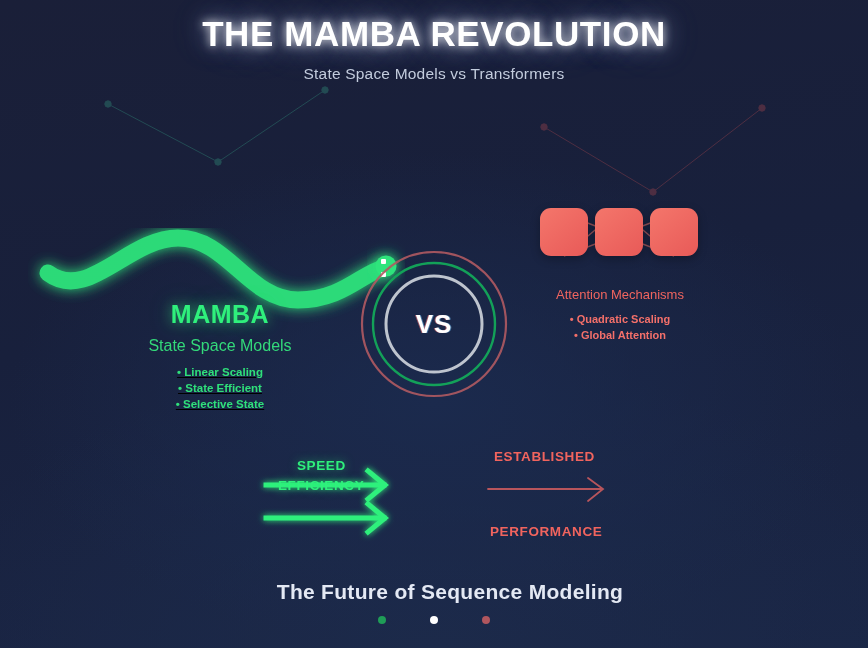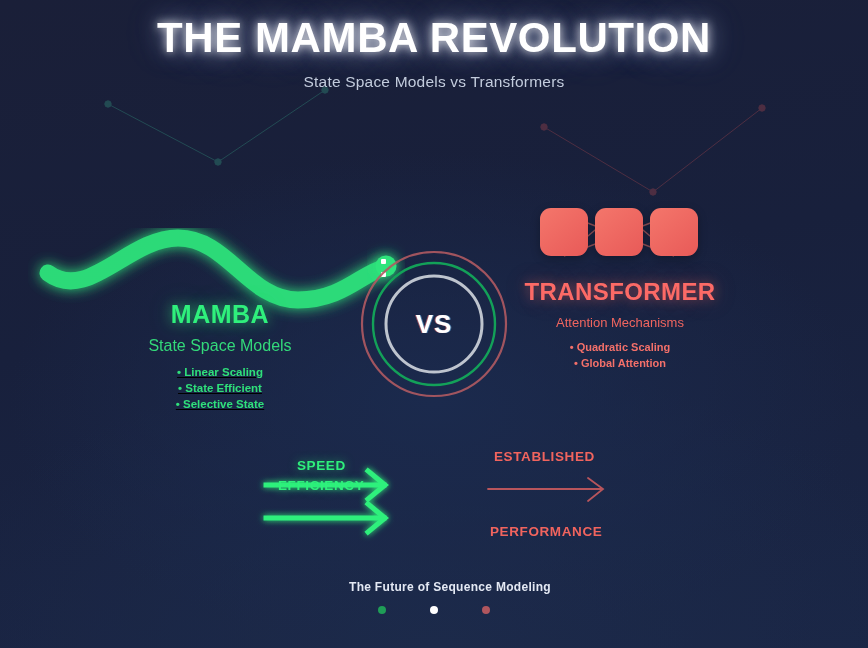--- a/index.html
+++ b/index.html
@@ -27,21 +27,21 @@
     pointer-events:none;
   }
 
   
   .header {
     position:absolute;
     top:14px; left:0; width:100%;
     text-align:center;
   }
   .main-title {
-    font-size:42px;
+    font-size:35px;
     font-weight:bold;
     letter-spacing:0.6px;
     color:#ffffff;
     text-shadow:
       0 0 10px rgba(255,255,255,0.85),
       0 0 22px rgba(200,215,255,0.55),
       0 0 40px rgba(150,180,255,0.32);
   }
   .subtitle {
     margin-top:11px;
@@ -177,21 +177,21 @@
   .lbl-established{ left:494px; top:9px; }
   .lbl-performance{ left:490px; top:84px; }
 
   
   .footer {
     position:absolute;
     left:0; top:580px; width:868px;
     text-align:center;
   }
   .footer-text {
-    font-size:12px; font-weight:bold;
+    font-size:21px; font-weight:bold;
     color:#e4e9f4;
     letter-spacing:0.3px;
     padding-left:32px;
   }
   .dots {
     margin-top:12px;
     display:flex; justify-content:center; gap:44px;
   }
   .dot { width:8px; height:8px; border-radius:50%; }
 </style>
@@ -265,21 +265,20 @@
         <line x1="85" y1="8" x2="30" y2="54"></line>
         <line x1="85" y1="8" x2="140" y2="54"></line>
       </g>
     </svg>
     <div class="tblock b1"></div>
     <div class="tblock b2"></div>
     <div class="tblock b3"></div>
   </div>
 
   <div class="trans-block">
-    <div class="trans-title">TRANSFORMER</div>
     <div class="trans-sub">Attention Mechanisms</div>
     <ul class="trans-feats">
       <li>• Quadratic Scaling</li>
       <li>• Global Attention</li>
     </ul>
   </div>
 
   <div class="arrows">
     <svg width="868" height="120" viewBox="0 0 868 120" style="position:absolute;left:0;top:0;">
       <defs>

